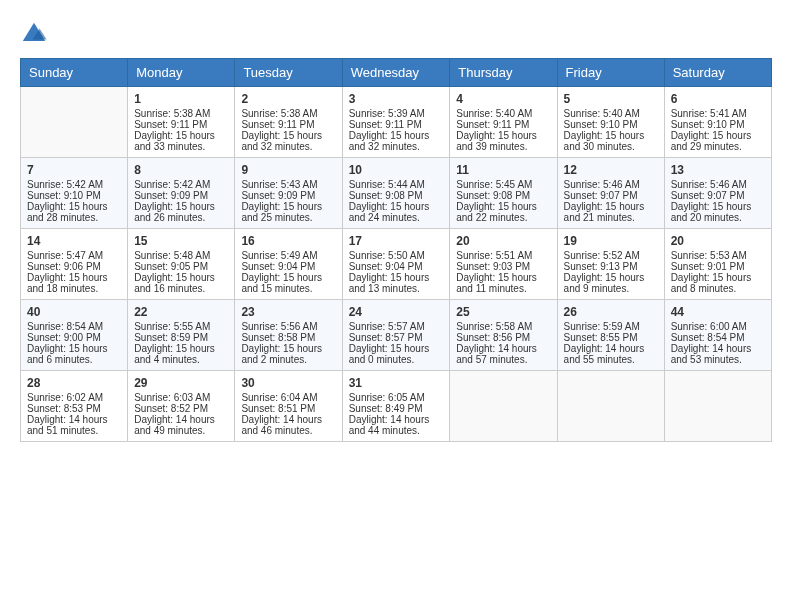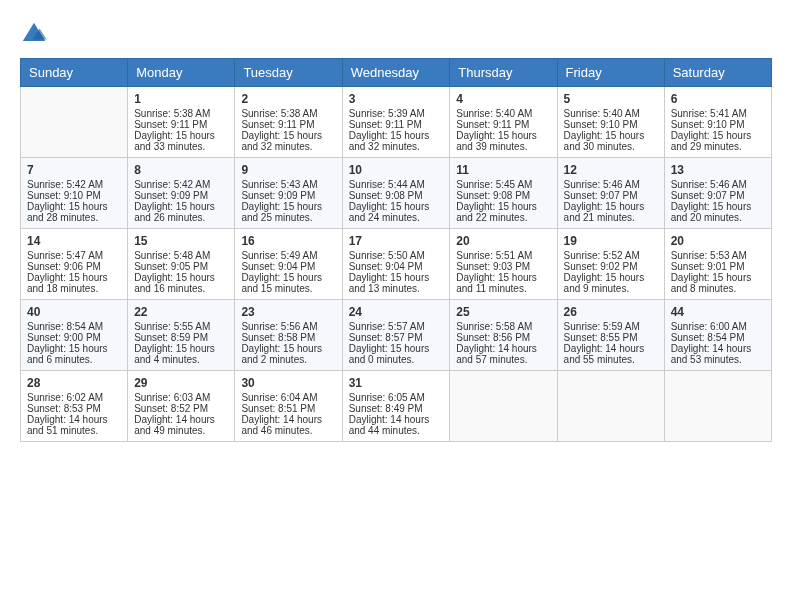--- a/index.html
+++ b/index.html
@@ -228,21 +228,21 @@
         </td>
         <td>
           <span class="day-number">20</span>
           <div>Sunrise: 5:51 AM</div>
           <div>Sunset: 9:03 PM</div>
           <div>Daylight: 15 hours and 11 minutes.</div>
         </td>
         <td>
           <span class="day-number">19</span>
           <div>Sunrise: 5:52 AM</div>
-          <div>Sunset: 9:02 PM</div>
+          <div>Sunset: 9:13 PM</div>
           <div>Daylight: 15 hours and 9 minutes.</div>
         </td>
         <td>
           <span class="day-number">20</span>
           <div>Sunrise: 5:53 AM</div>
           <div>Sunset: 9:01 PM</div>
           <div>Daylight: 15 hours and 8 minutes.</div>
         </td>
       </tr>
       <tr>

